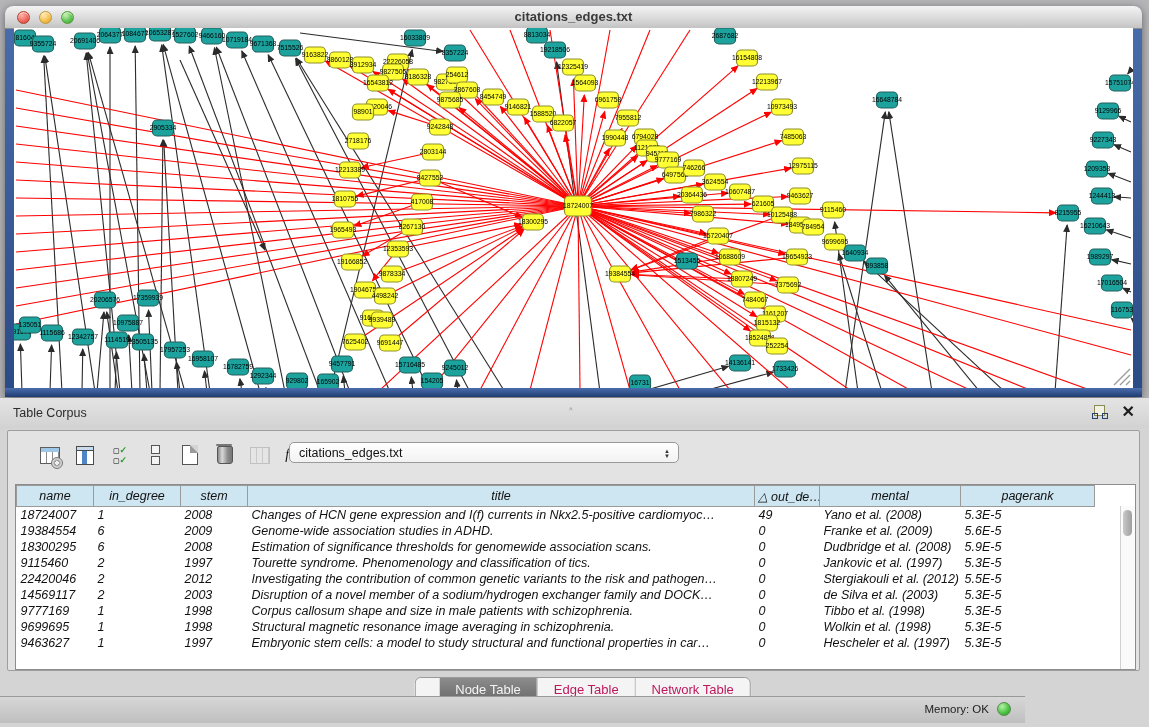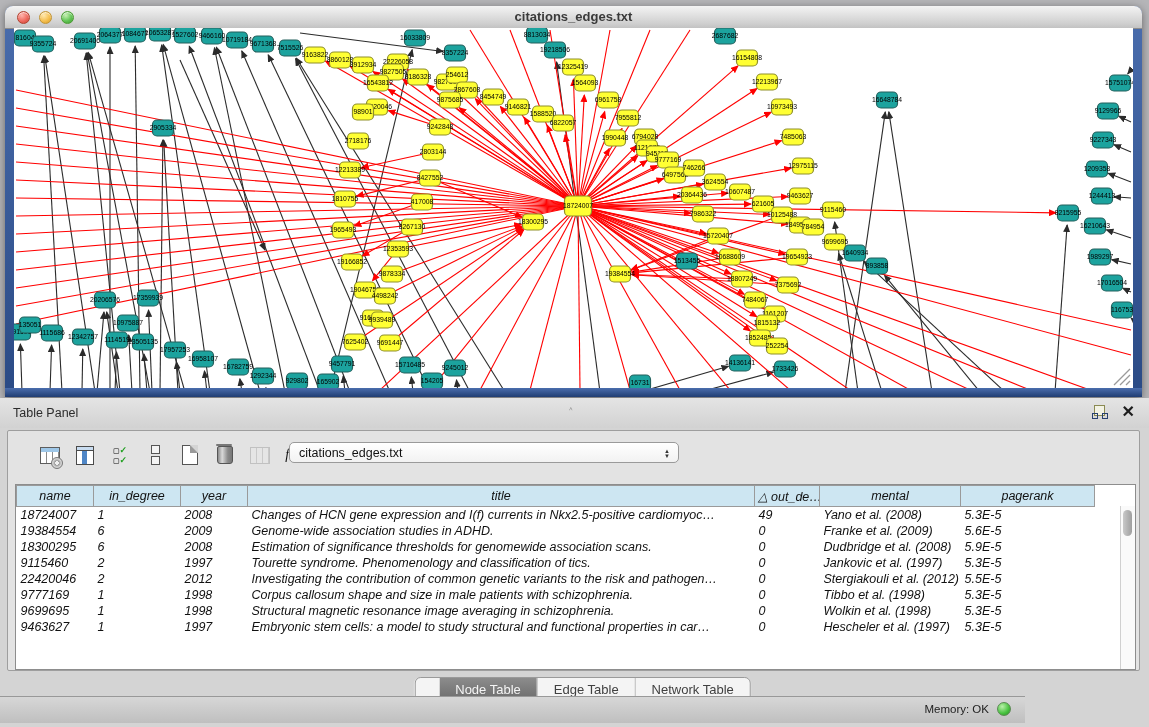--- a/index.html
+++ b/index.html
@@ -111,21 +111,21 @@
   .vthumb{position:absolute;left:2px;top:4px;width:9px;height:26px;border-radius:5px;background:linear-gradient(to right,#c9c9c9,#9f9f9f);}
   
   .tabs-row{position:absolute;left:0;top:244px;width:1149px;height:32px;}
   .seg{
     position:absolute;left:50%;top:2px;transform:translateX(-50%);
     display:flex;height:23px;border:1px solid #9a9a9a;border-radius:6px;overflow:hidden;
     background:#f4f4f4;box-shadow:0 1px 1px rgba(255,255,255,.8);
   }
   .seg button{
     border:none;background:transparent;font-family:"Liberation Sans",sans-serif;
-    font-size:13px;color:#404040;padding:0 16px;height:100%;border-left:1px solid #bcbcbc;cursor:default;
+    font-size:13px;color:#be185d;padding:0 16px;height:100%;border-left:1px solid #bcbcbc;cursor:default;
   }
   .seg button:first-child{border-left:none;margin-left:24px;}
   .seg button.sel{background:linear-gradient(#8c8c8c,#6b6b6b);color:#f5f5f5;}
   
   .statusbar{
     position:absolute;left:0;top:696px;width:1025px;height:26px;
     background:linear-gradient(#d7d7d7,#bfbfbf);border-top:1px solid #999;
   }
   .mem{position:absolute;right:36px;top:6px;font-size:11.5px;color:#222;}
   .mem-dot{position:absolute;right:14px;top:5px;width:14px;height:14px;border-radius:50%;
@@ -828,21 +828,21 @@
         <line x1="1114" y1="385" x2="1130" y2="369" stroke="#9a9a9a" stroke-width="1.3"></line>
         <line x1="1120" y1="385" x2="1130" y2="375" stroke="#9a9a9a" stroke-width="1.3"></line>
         <line x1="1126" y1="385" x2="1130" y2="381" stroke="#9a9a9a" stroke-width="1.3"></line>
       </svg>
   </div>
   <div class="frame-bottom"></div>
 </div>
 
 <div class="panel-strip">
   <div class="splitter-grip">‸</div>
-  <div class="panel-title">Table Panel</div>
+  <div class="panel-title">Table Corpus</div>
   <div class="strip-icons">
     <div class="float-icon">
       <div class="sq1"></div>
         <div class="sq2"></div>
         <div class="sq3"></div>
     </div>
     <div class="close-x">✕</div>
   </div>
 </div>
 
@@ -899,21 +899,21 @@
             <col style="width: 67px;">
             <col style="width: 507px;">
             <col style="width: 65px;">
             <col style="width: 141px;">
             <col style="width: 134px;">
           </colgroup>
         <thead>
             <tr id="tbl-head">
               <th>name</th>
               <th>in_degree</th>
-              <th>year</th>
+              <th>stem</th>
               <th>title</th>
               <th>△ out_de…</th>
               <th>mental</th>
               <th>pagerank</th>
             </tr>
           </thead>
         <tbody id="tbl-body">
             <tr>
               <td>18724007</td>
               <td>1</td>
@@ -953,20 +953,29 @@
             <tr>
               <td>22420046</td>
               <td>2</td>
               <td>2012</td>
               <td>Investigating the contribution of common genetic variants to the risk and pathogen…</td>
               <td>0</td>
               <td>Stergiakouli et al. (2012)</td>
               <td>5.5E-5</td>
             </tr>
             <tr>
+              <td>14569117</td>
+              <td>2</td>
+              <td>2003</td>
+              <td>Disruption of a novel member of a sodium/hydrogen exchanger family and DOCK…</td>
+              <td>0</td>
+              <td>de Silva et al. (2003)</td>
+              <td>5.3E-5</td>
+            </tr>
+            <tr>
               <td>9777169</td>
               <td>1</td>
               <td>1998</td>
               <td>Corpus callosum shape and size in male patients with schizophrenia.</td>
               <td>0</td>
               <td>Tibbo et al. (1998)</td>
               <td>5.3E-5</td>
             </tr>
             <tr>
               <td>9699695</td>

